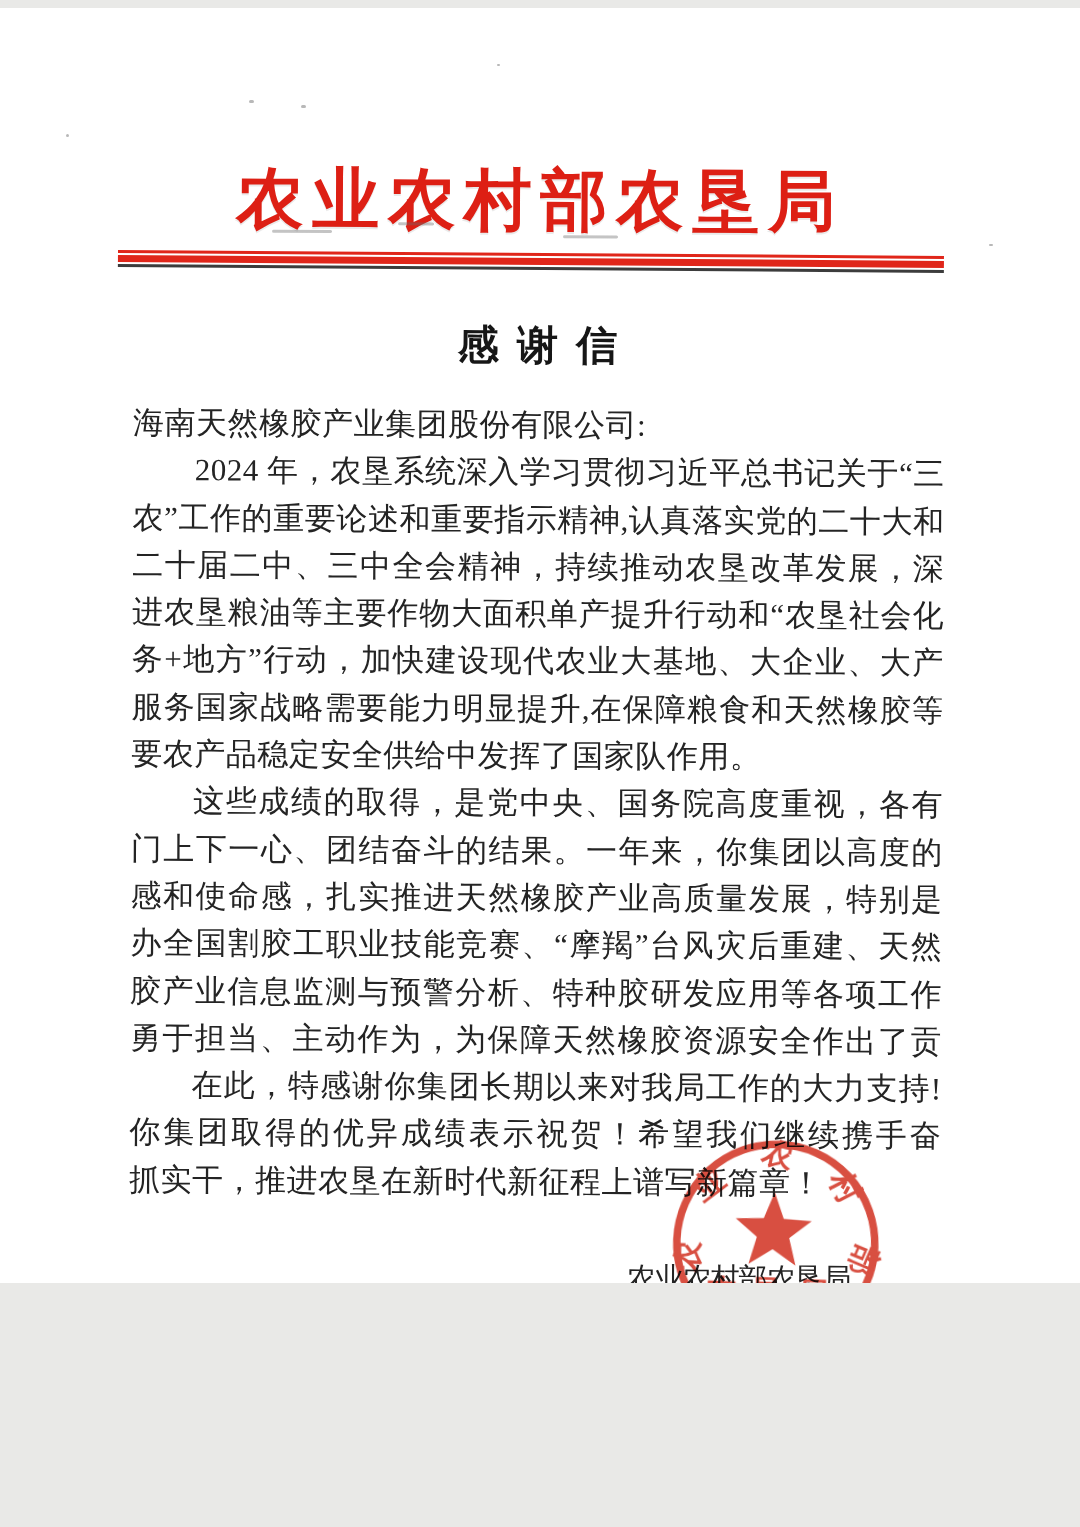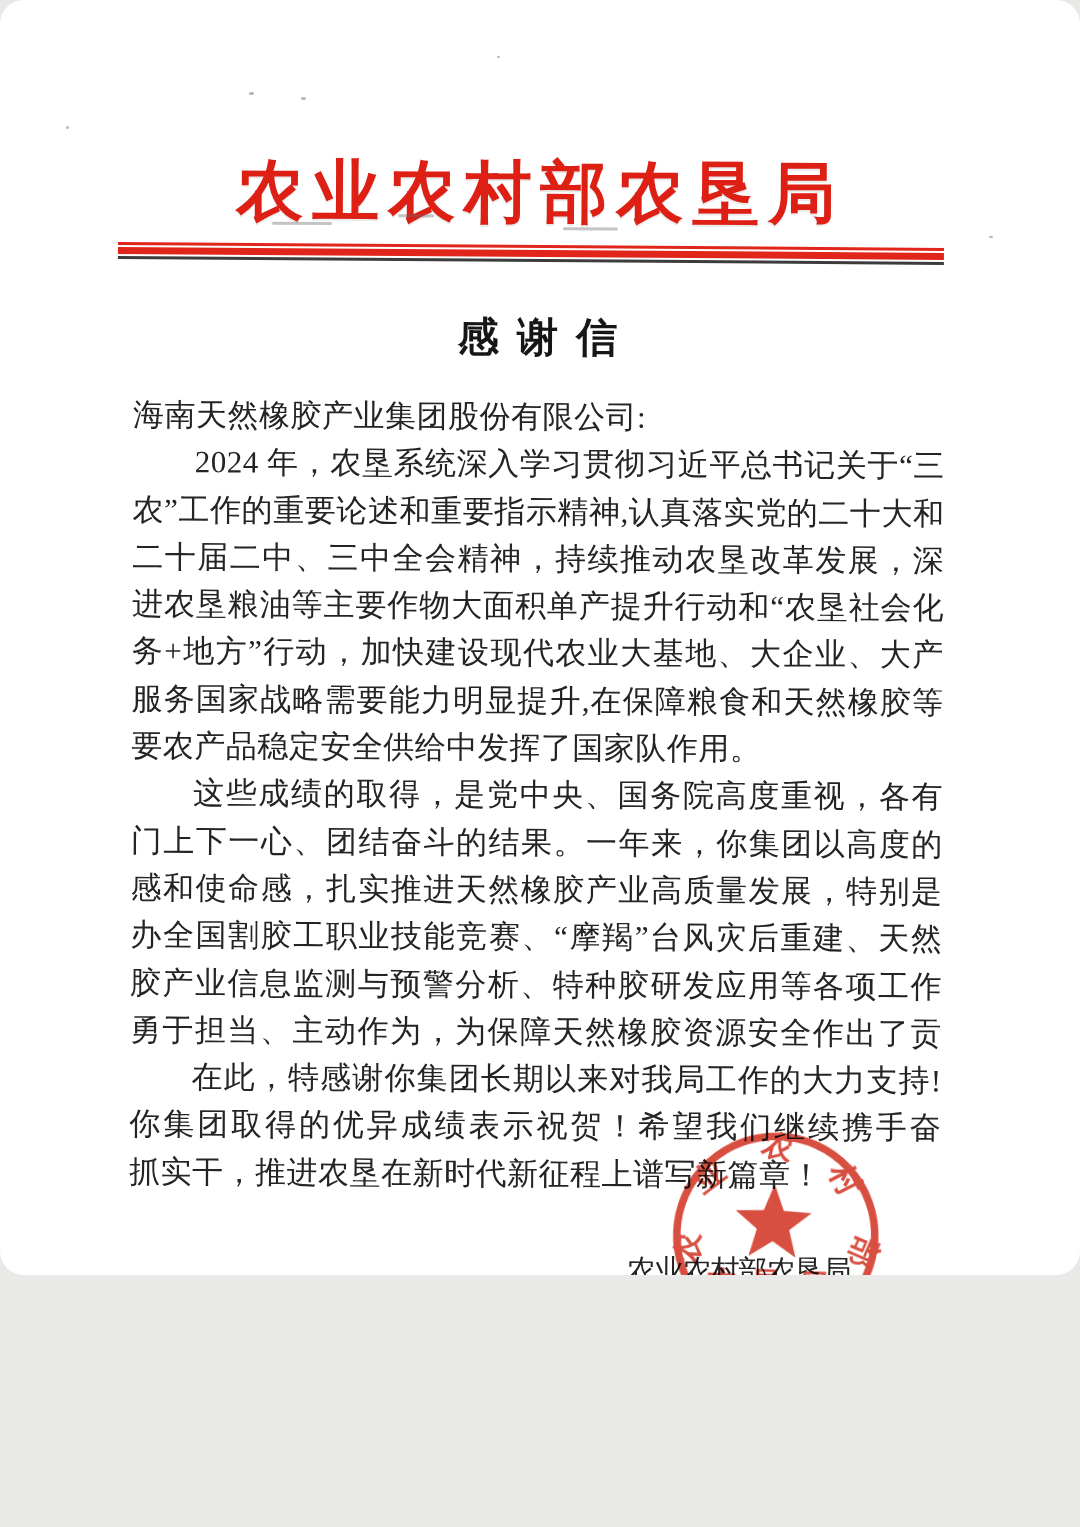--- a/index.html
+++ b/index.html
@@ -1,20 +1,19 @@
 <!DOCTYPE html>
 <html><head>
 <meta charset="utf-8">
 <style>
   html,body{margin:0;padding:0;background:#e9e9e7;}
   .page{
-    position:relative;width:1080px;height:1275px;margin:0 auto;overflow:hidden;
+    position:relative;width:1080px;height:1275px;margin:8px auto;overflow:hidden;
     background:radial-gradient(120% 120% at 50% 45%, #ffffff 68%, #f1f1ee 100%);
     font-family:"Liberation Serif","DejaVu Serif",serif;
-    border-radius:24px;
   }
   .tilt{position:absolute;inset:0;transform:rotate(0.3deg);transform-origin:140px 240px;}
   
   .org{
     position:absolute;top:150px;left:0;width:100%;text-align:center;
     font-size:67px;font-weight:bold;color:#dd1f14;letter-spacing:9px;line-height:80px;
     text-shadow:0 2px 0 rgba(80,80,80,0.12);
   }
   .headrule{position:absolute;top:242px;left:118px;width:826px;transform:rotate(0.12deg);transform-origin:left center;}
   .headrule .r1{height:3px;background:#e0261a;}

